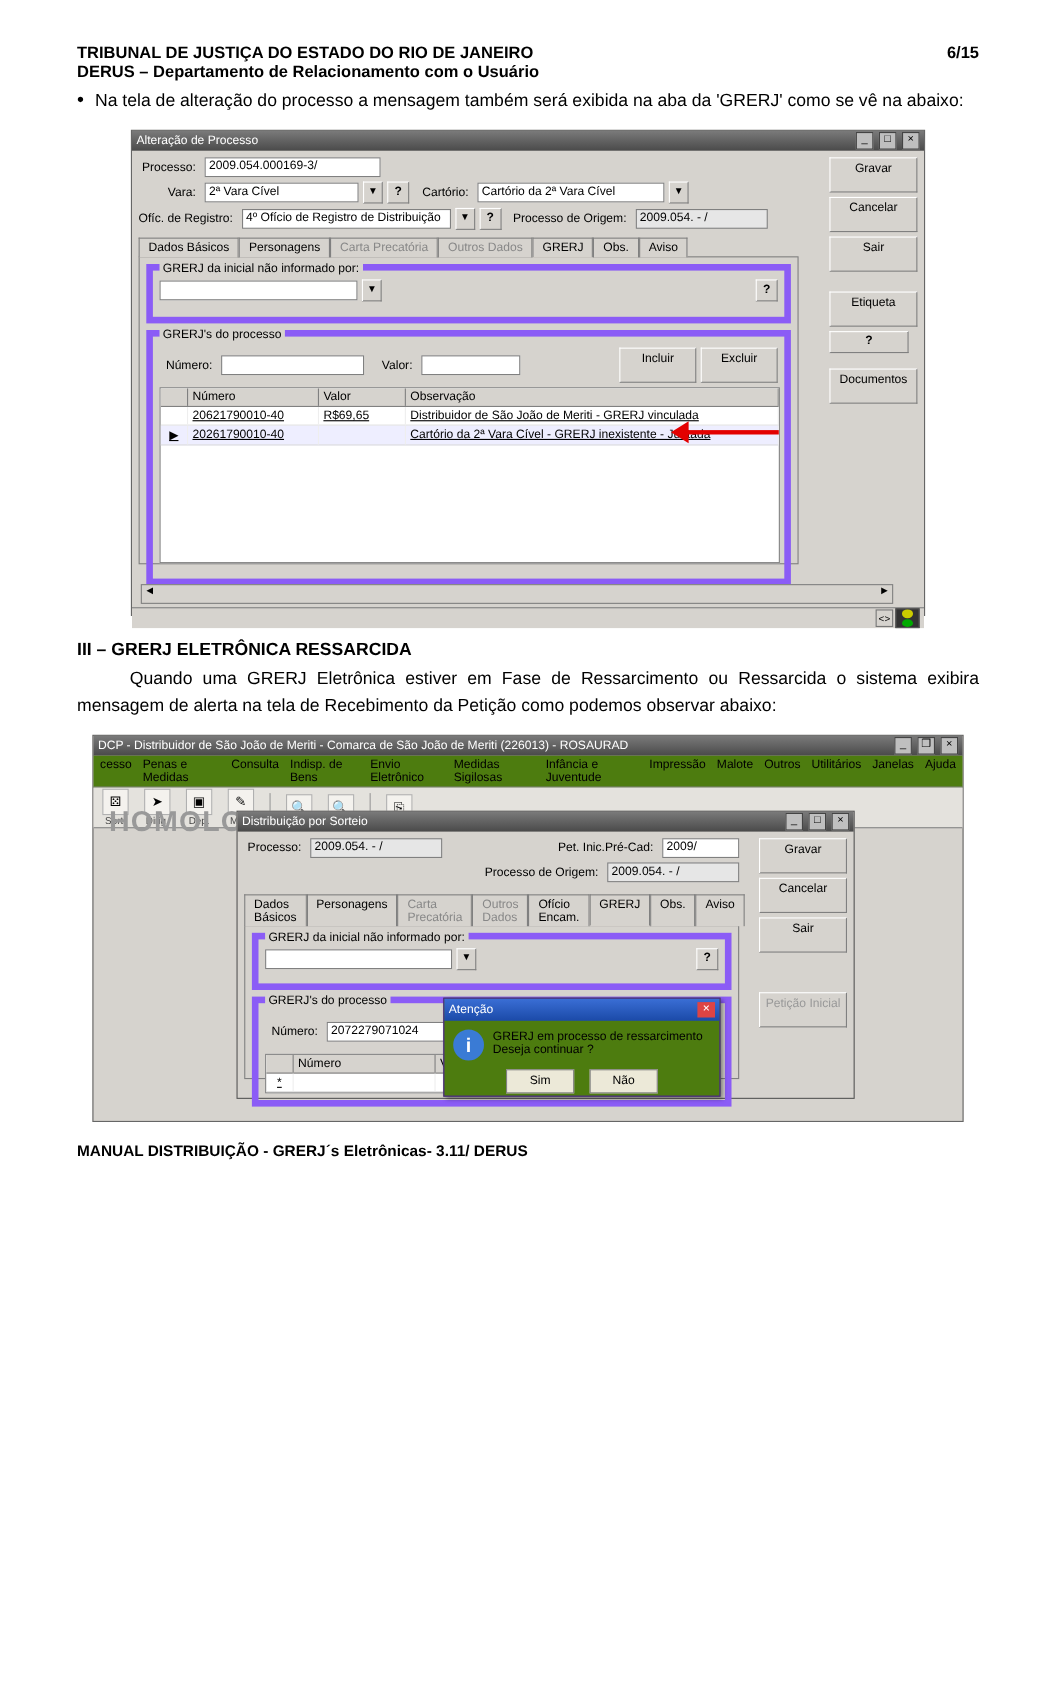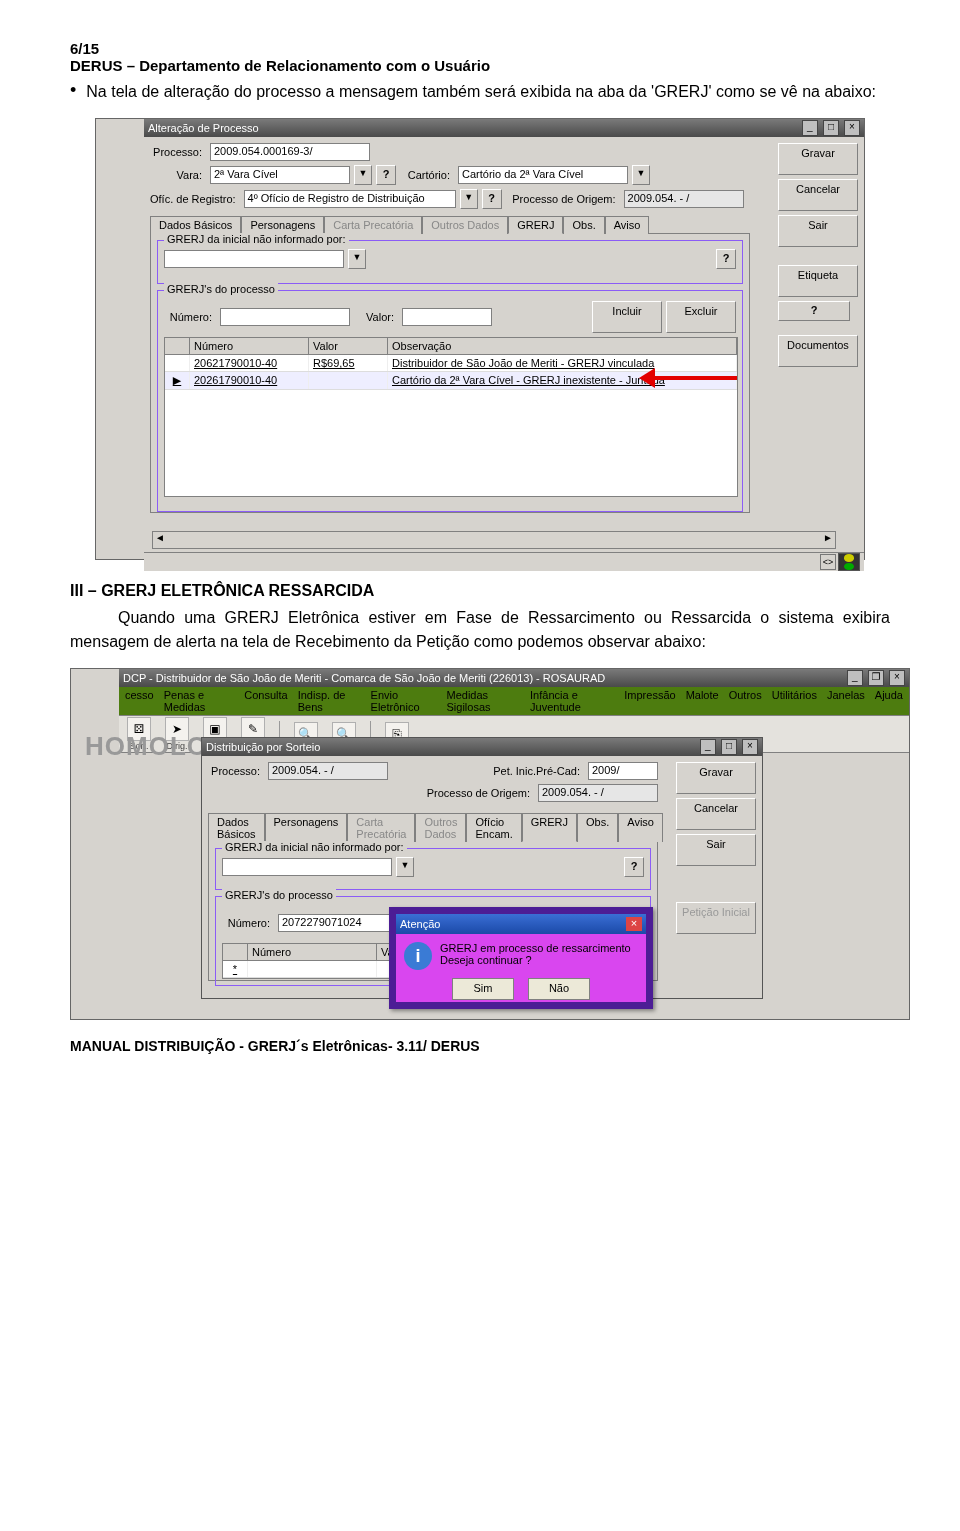--- a/index.html
+++ b/index.html
@@ -45,21 +45,20 @@
     text-indent:48px;
     text-align:justify;
   }
   .screenshot{
     border:1px solid #666;
     background:#d6d3ce;
     font-family:Tahoma,Arial,sans-serif;
     font-size:11px;
     color:#000;
     margin:6px auto 0 auto;
-    padding-left:48px;
   }
   
   .ss1{
     width:720px;
     height:440px;
     position:relative;
   }
   .titlebar{
     background:linear-gradient(#7a7a7a,#4a4a4a);
     color:#fff;
@@ -115,21 +114,21 @@
   .tab{
     border:1px solid #808080;border-bottom:none;background:#d6d3ce;
     padding:2px 8px;font-size:11px;position:relative;top:1px;
   }
   .tab.disabled{color:#888;}
   .tab.active{background:#d6d3ce;border-bottom:1px solid #d6d3ce;z-index:2;}
   .tabpanel{
     border:1px solid #808080;background:#d6d3ce;padding:6px;height:280px;box-sizing:border-box;
   }
   .groupbox{
-    border:1px solid #8b5cf6;padding:6px 6px 4px 6px;margin-bottom:6px;position:relative;
+    border:6px solid #8b5cf6;padding:6px 6px 4px 6px;margin-bottom:6px;position:relative;
   }
   .groupbox .gtitle{
     position:absolute;top:-8px;left:6px;background:#d6d3ce;padding:0 3px;font-size:11px;
   }
   .table{
     background:#fff;border:1px solid #808080;width:100%;height:158px;overflow:hidden;position:relative;
   }
   .thead{display:flex;background:#d6d3ce;border-bottom:1px solid #808080;}
   .th{border-right:1px solid #808080;padding:2px 4px;font-size:11px;}
   .tr{display:flex;border-bottom:1px solid #ddd;}
@@ -172,41 +171,42 @@
   .tbtn{width:22px;height:22px;border:1px solid #b0b0b0;background:#f4f2ee;display:flex;align-items:center;justify-content:center;font-size:12px;}
   .tcap{font-size:9px;color:#444;}
   .homolog{
     font-family:Arial;color:#999;font-size:26px;font-weight:bold;letter-spacing:1px;
     position:absolute;left:14px;top:62px;
   }
   .win{
     position:absolute;left:130px;top:68px;width:560px;height:260px;background:#d6d3ce;border:1px solid #555;
   }
   .dialog{
-    position:absolute;left:318px;top:238px;width:250px;height:88px;background:#d946ef;border:7px solid #4c1d95;box-shadow:2px 2px 4px rgba(0,0,0,0.4);
+    position:absolute;left:318px;top:238px;width:250px;height:88px;background:#4d7c0f;border:1px solid #4c1d95;box-shadow:2px 2px 4px rgba(0,0,0,0.4);
   }
   .dlg-titlebar{
     height:20px;background:linear-gradient(#3a6ed5,#1b4aa8);color:#fff;display:flex;justify-content:space-between;align-items:center;padding:0 4px;font-size:11px;
   }
   .dlg-body{display:flex;gap:8px;padding:8px;font-size:11px;align-items:flex-start;}
   .dlg-icon{
     width:28px;height:28px;border-radius:50%;background:#3a7bd5;color:#fff;font-weight:bold;font-size:18px;display:flex;align-items:center;justify-content:center;
   }
   .dlg-btns{display:flex;gap:14px;justify-content:center;padding-bottom:6px;}
   .dlg-btn{border:1px solid #808080;background:#ece9d8;min-width:60px;height:20px;font-size:11px;text-align:center;line-height:18px;}
   .footer{
     font-weight:bold;font-size:14px;margin-top:18px;
   }
 </style>
 </head>
 <body>
 
 <div class="page">
 
   <div class="header-line">
+    <span>TRIBUNAL DE JUSTIÇA DO ESTADO DO RIO DE JANEIRO</span>
     <span>6/15</span>
   </div>
   <div class="header-sub">DERUS – Departamento de Relacionamento com o Usuário</div>
 
   <div class="body-text bullet" style="margin-top:6px;">
     <span class="dot">•</span>
     <span>Na tela de alteração do processo a mensagem também será exibida na aba da 'GRERJ' como se vê na abaixo:</span>
   </div>
 
   <div class="screenshot ss1">
@@ -239,21 +239,21 @@
           <span class="lbl">Vara:</span>
           <div class="field" style="width:140px;">2ª Vara Cível</div>
           <div class="dropbtn">▼</div>
           <div class="qbtn">?</div>
           <span class="lbl" style="min-width:50px;">Cartório:</span>
           <div class="field" style="width:170px;">Cartório da 2ª Vara Cível</div>
           <div class="dropbtn">▼</div>
         </div>
         <div class="row">
           <span class="lbl" style="min-width:52px;">Ofíc. de Registro:</span>
-          <div class="field" style="width:212px;">4º Ofício de Registro de Distribuição</div>
+          <div class="field" style="width:190px;">4º Ofício de Registro de Distribuição</div>
           <div class="dropbtn">▼</div>
           <div class="qbtn">?</div>
           <span class="lbl" style="min-width:110px;">Processo de Origem:</span>
           <div class="field ro" style="width:120px;">2009.054.       - /</div>
         </div>
 
         <div class="tabs">
           <div class="tab">Dados Básicos</div>
           <div class="tab">Personagens</div>
           <div class="tab disabled">Carta Precatória</div>

